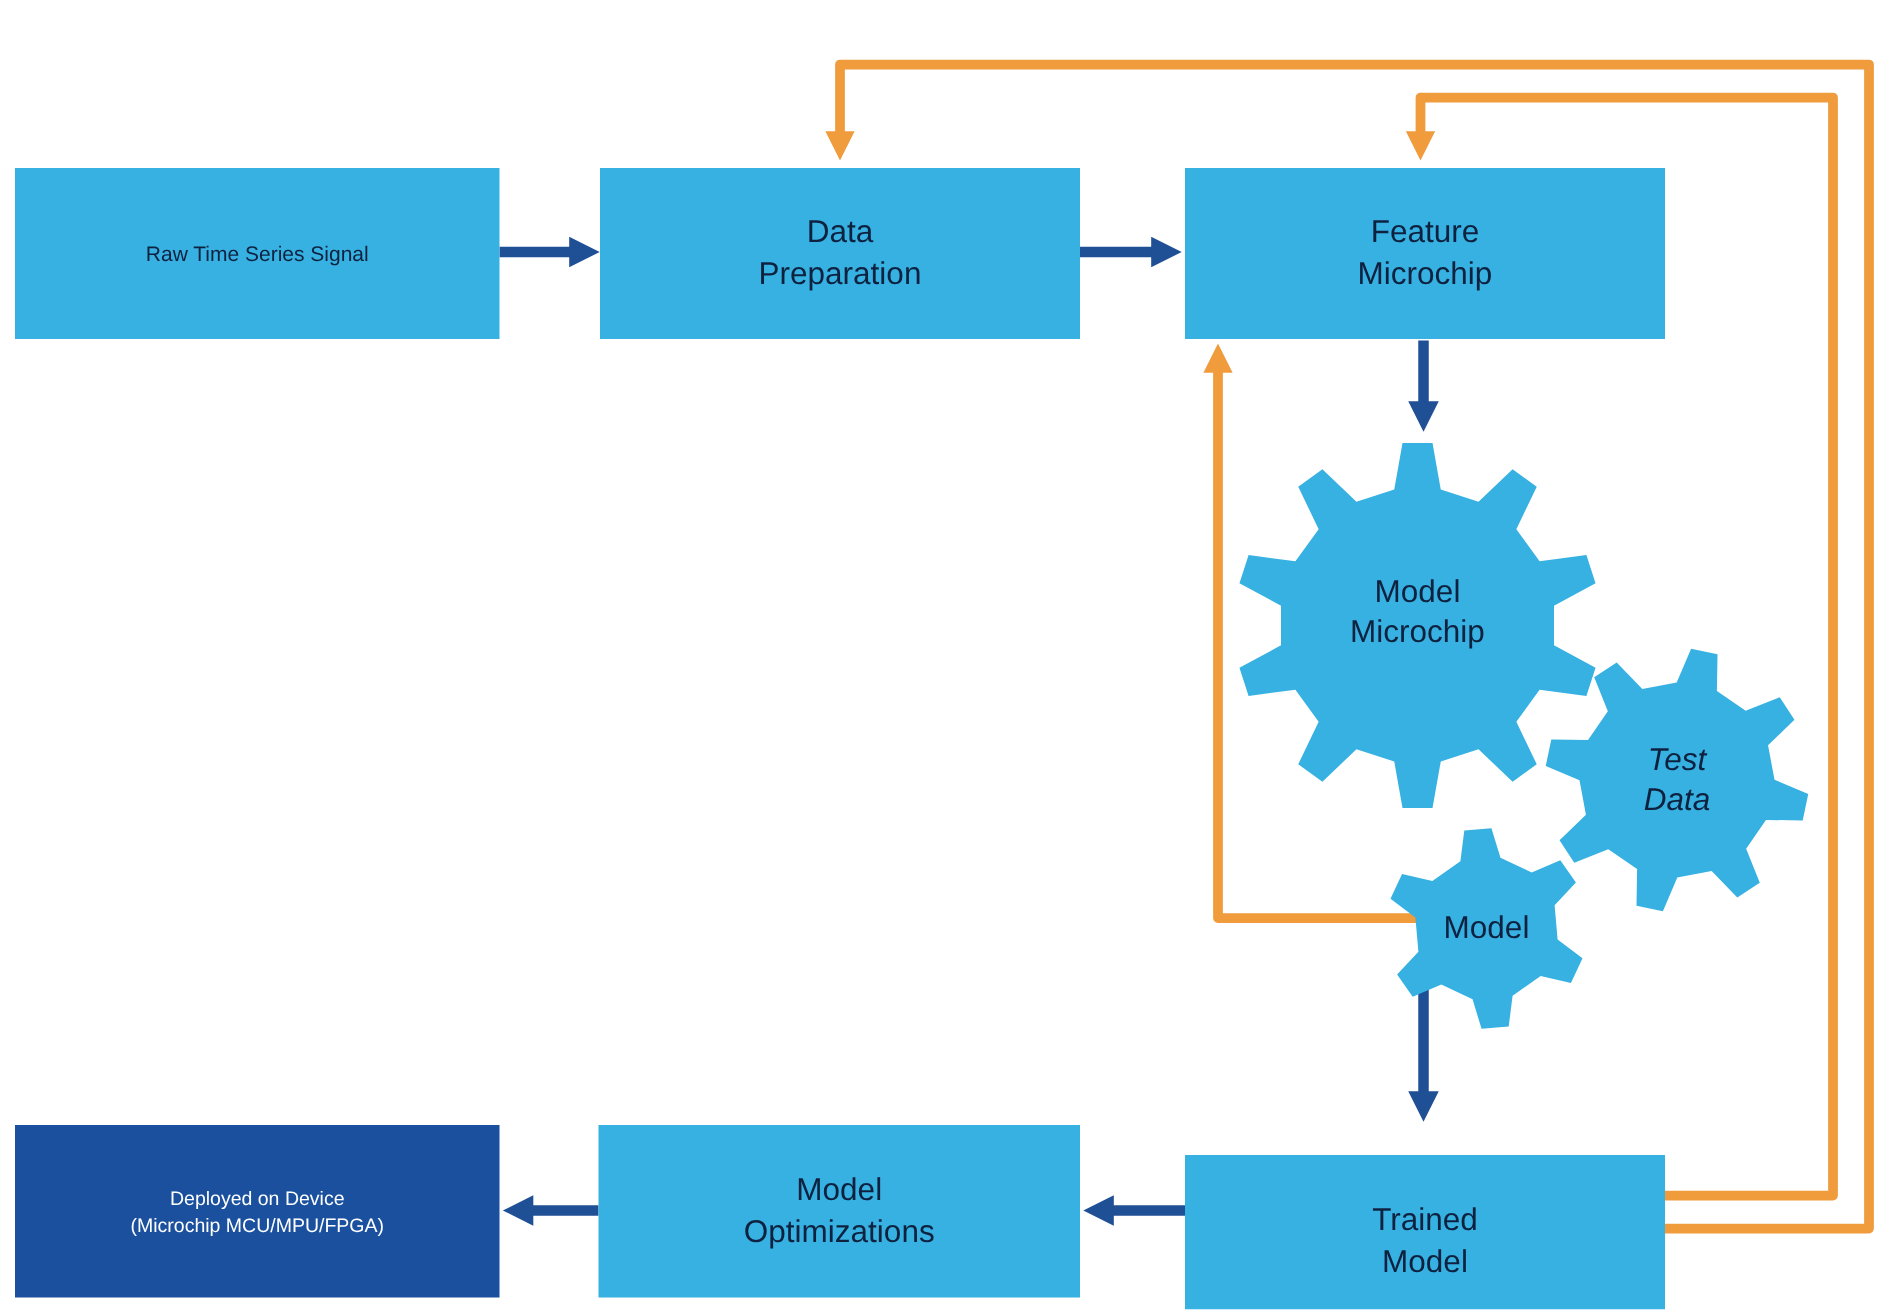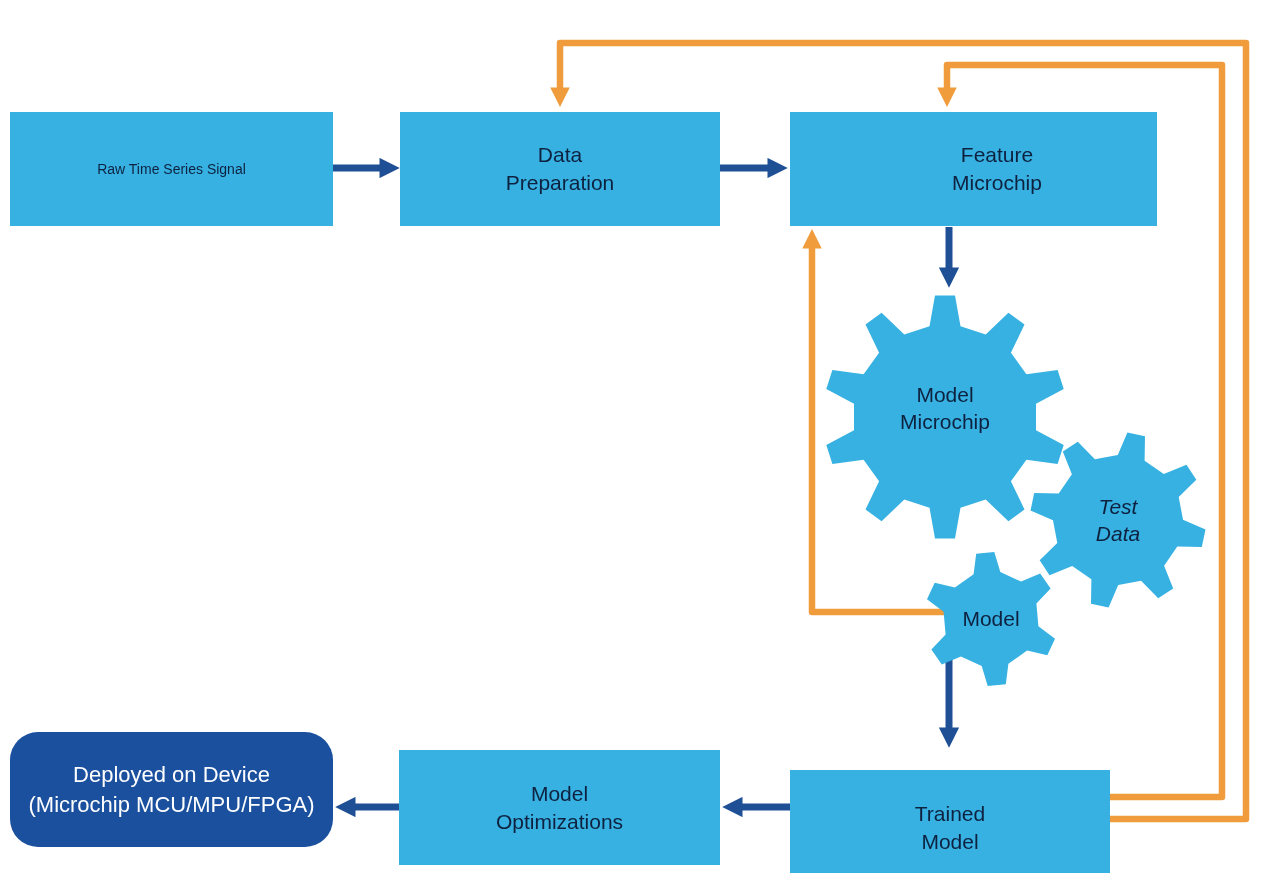--- a/index.html
+++ b/index.html
@@ -81,26 +81,26 @@
 
   <div class="box" style="left:10px; top:112px; width:323px; height:114px; font-size:14px;">
     <span>Raw Time Series Signal</span>
   </div>
 
   <div class="box" style="left:400px; top:112px; width:320px; height:114px;">
     <span>Data</span>
     <span>Preparation</span>
   </div>
 
-  <div class="box" style="left:790px; top:112px; width:320px; height:114px;padding-left:47px;">
+  <div class="box" style="left:790px; top:112px; width:320px; height:114px;">
     <span>Feature</span>
     <span>Microchip</span>
   </div>
 
-  <div class="box dark" style="left:10px; top:732px; width:323px; height:115px; font-size:22px;border-radius:28px;">
+  <div class="box dark" style="left:10px; top:750px; width:323px; height:115px; font-size:13px;">
     <span>Deployed on Device</span>
     <span>(Microchip MCU/MPU/FPGA)</span>
   </div>
 
   <div class="box" style="left:399px; top:750px; width:321px; height:115px;">
     <span>Model</span>
     <span>Optimizations</span>
   </div>
 
   <div class="box" style="left:790px; top:750px; width:320px; height:115px;margin-top:20px;">

